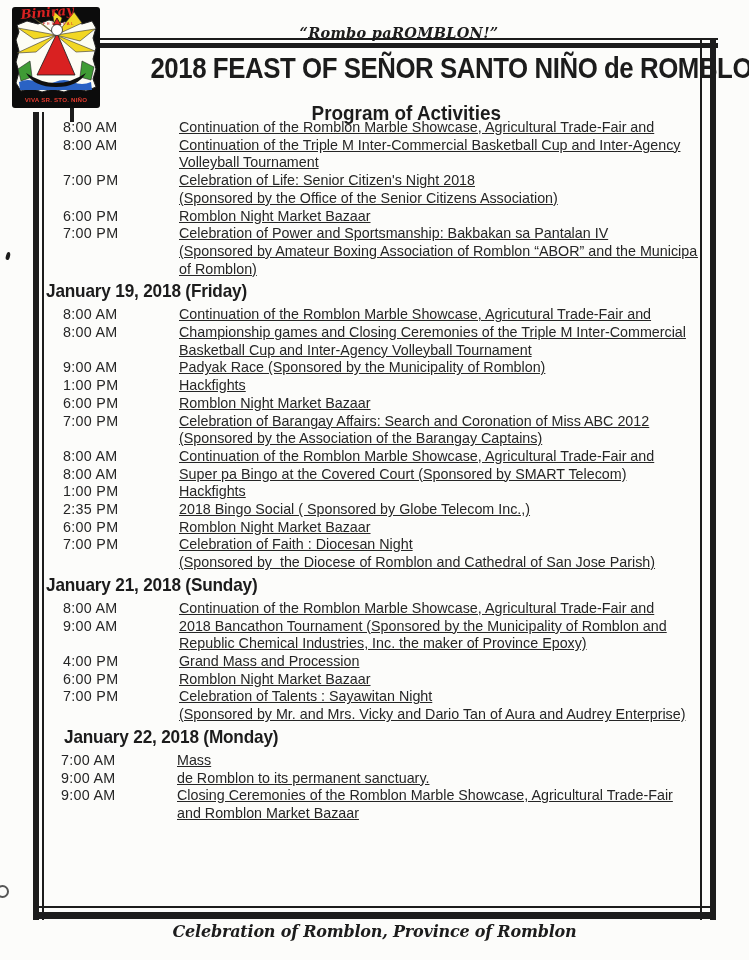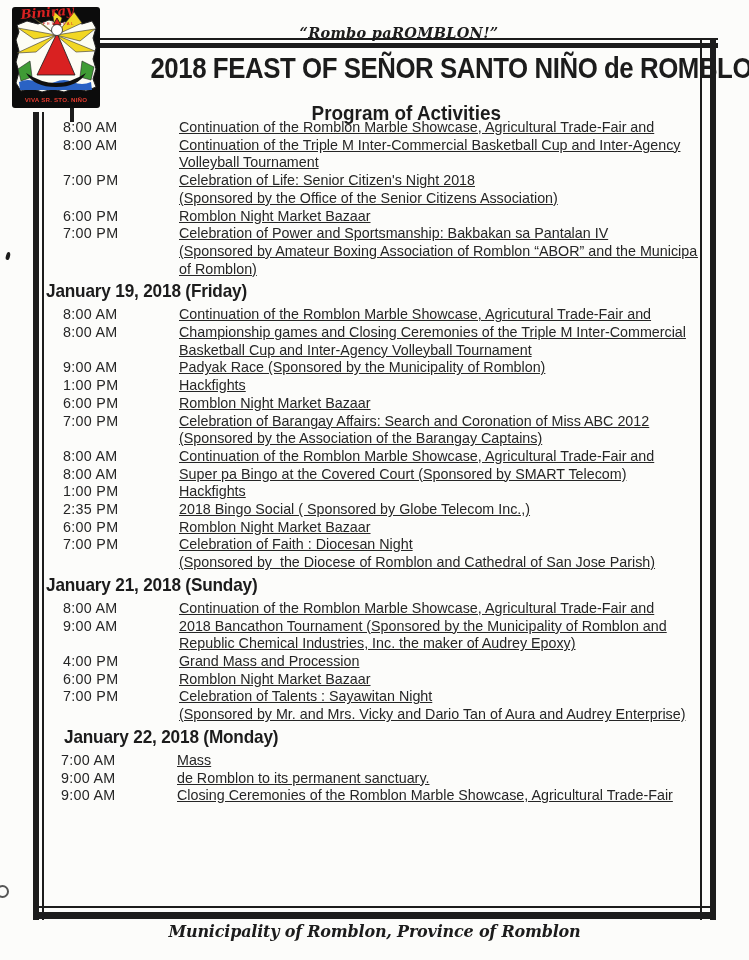--- a/index.html
+++ b/index.html
@@ -238,21 +238,21 @@
         <div class="event">
           <div class="time">8:00 AM</div>
           <div class="desc">
             <div class="event-line">Continuation of the Romblon Marble Showcase, Agricultural Trade-Fair and</div>
           </div>
         </div>
         <div class="event">
           <div class="time">9:00 AM</div>
           <div class="desc">
             <div class="event-line">2018 Bancathon Tournament (Sponsored by the Municipality of Romblon and</div>
-            <div class="event-line">Republic Chemical Industries, Inc. the maker of Audrey Epoxy)</div>
+            <div class="event-line">Republic Chemical Industries, Inc. the maker of Province Epoxy)</div>
           </div>
         </div>
         <div class="event">
           <div class="time">4:00 PM</div>
           <div class="desc">
             <div class="event-line">Grand Mass and Procession</div>
           </div>
         </div>
         <div class="event">
           <div class="time">6:00 PM</div>
@@ -279,20 +279,21 @@
         <div class="event">
           <div class="time">9:00 AM</div>
           <div class="desc">
             <div class="event-line">de Romblon to its permanent sanctuary.</div>
           </div>
         </div>
         <div class="event">
           <div class="time">9:00 AM</div>
           <div class="desc">
             <div class="event-line">Closing Ceremonies of the Romblon Marble Showcase, Agricultural Trade-Fair</div>
+            <div class="event-line">and Romblon Market Bazaar</div>
           </div>
         </div>
       </div>
     </div>
 
-  <div class="footer">Municipality of Romblon, Province of Romblon</div>
+  <div class="footer">Celebration of Romblon, Province of Romblon</div>
 
 </div>
 
 </body></html>

